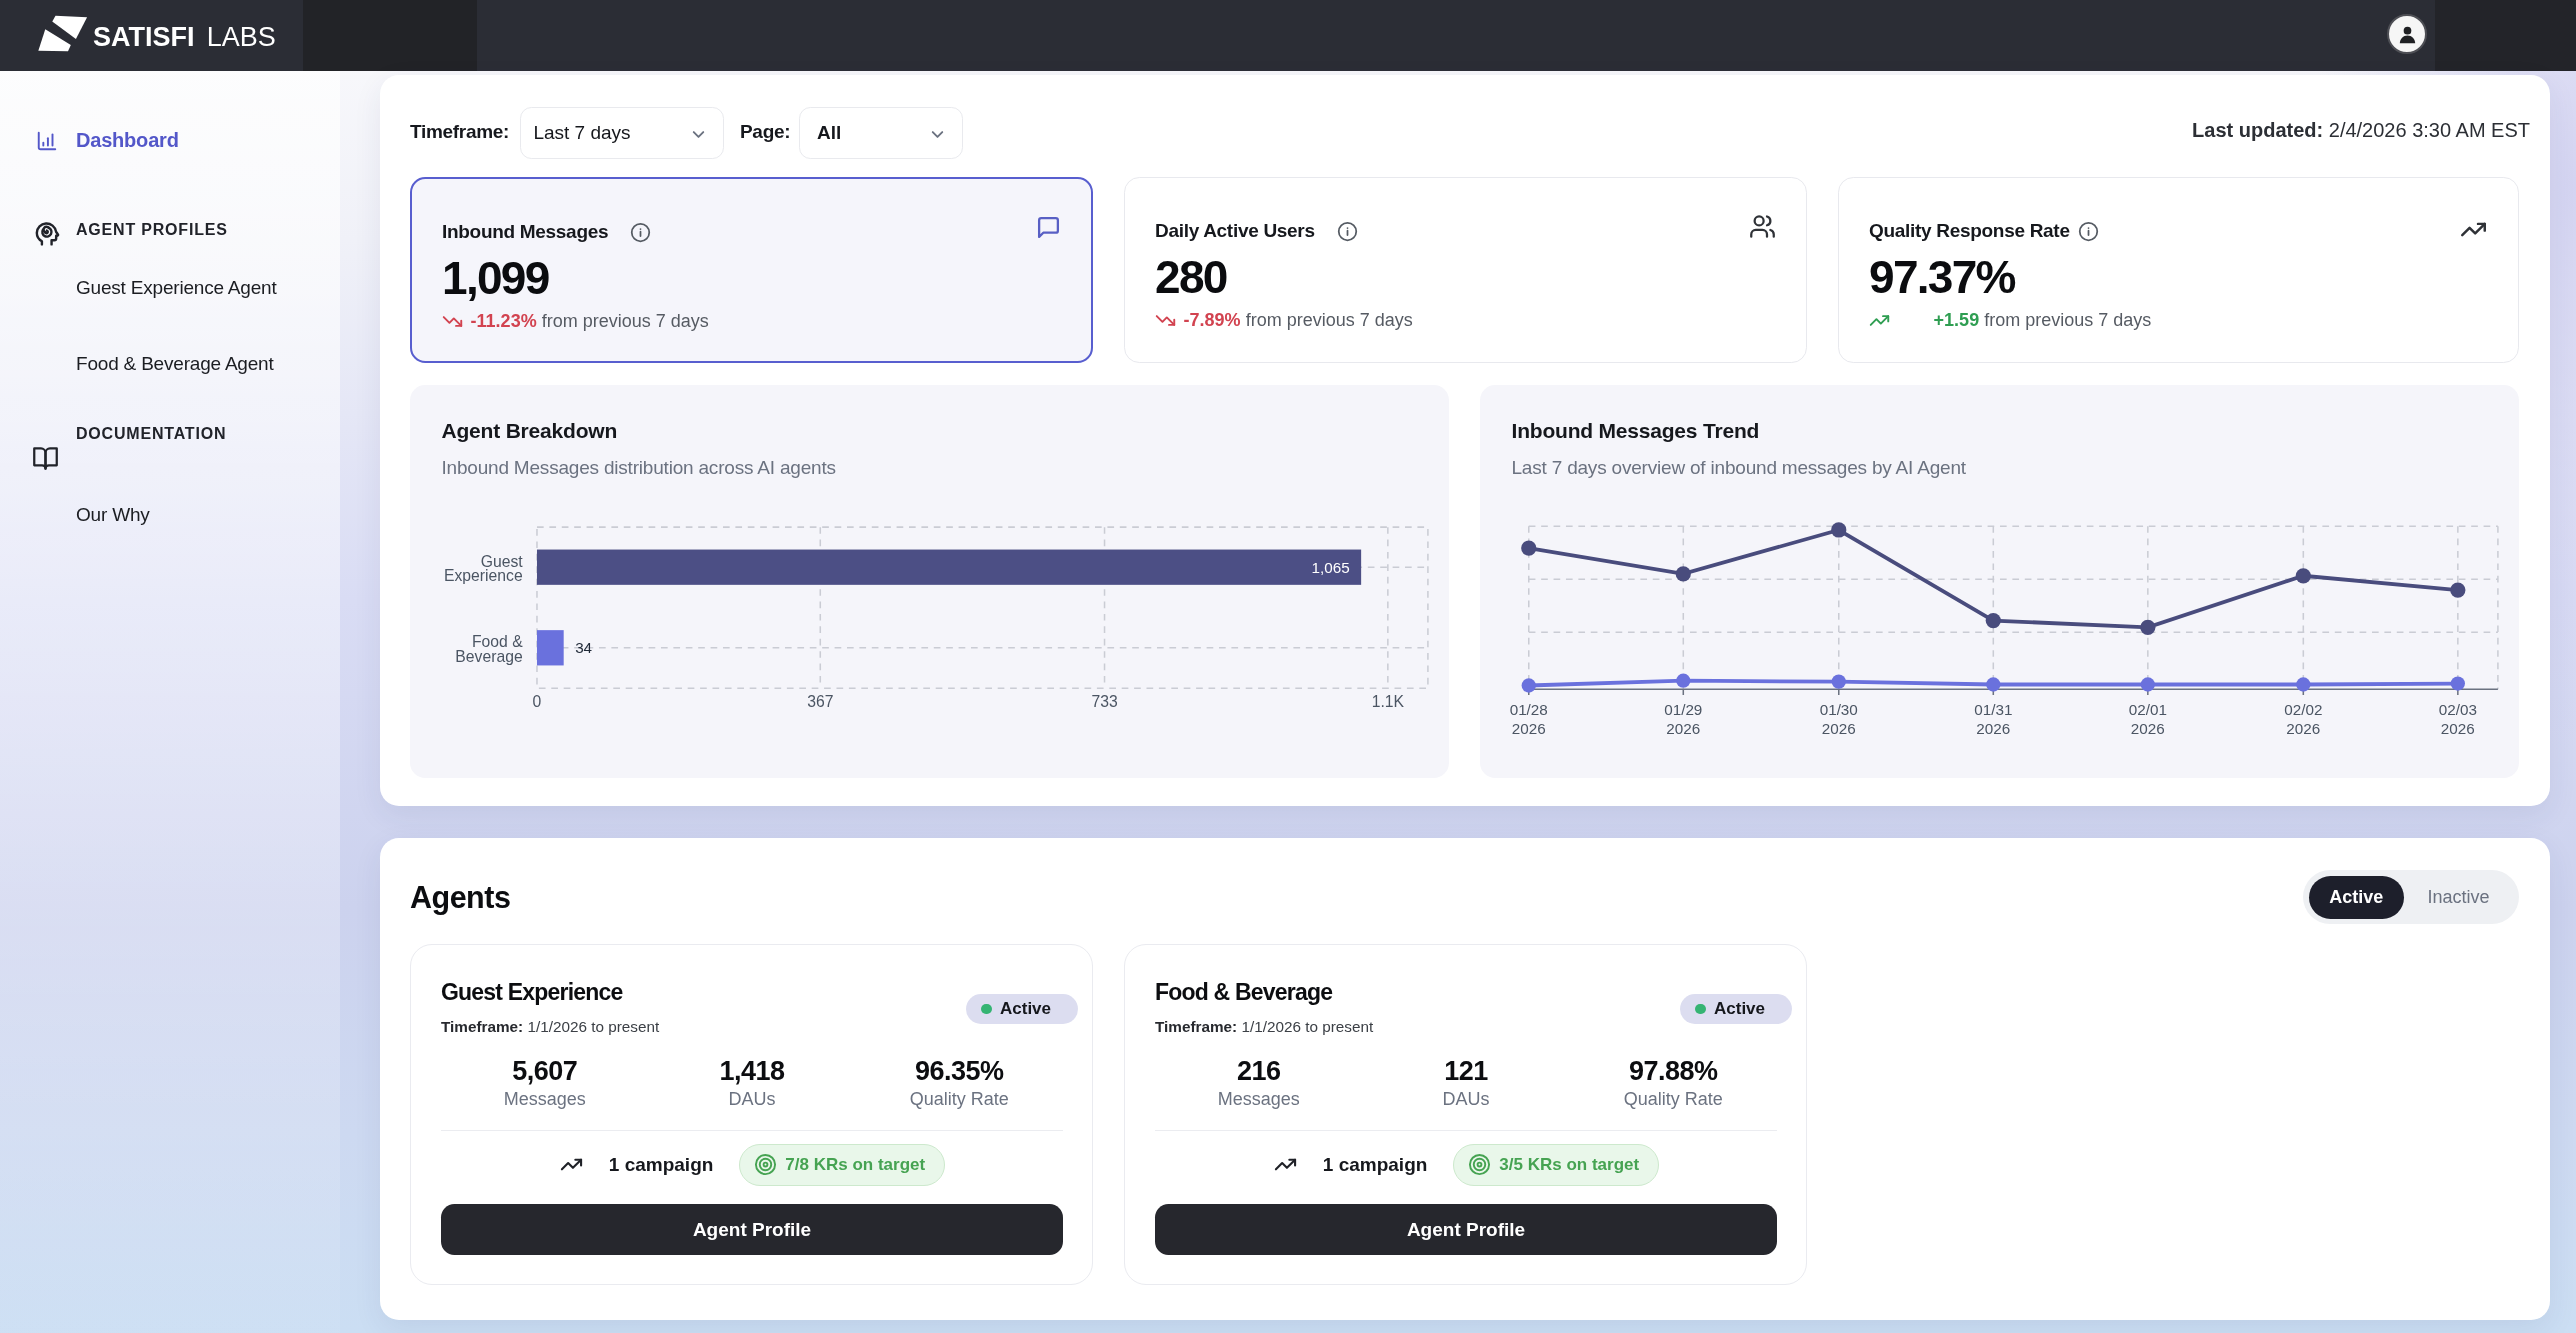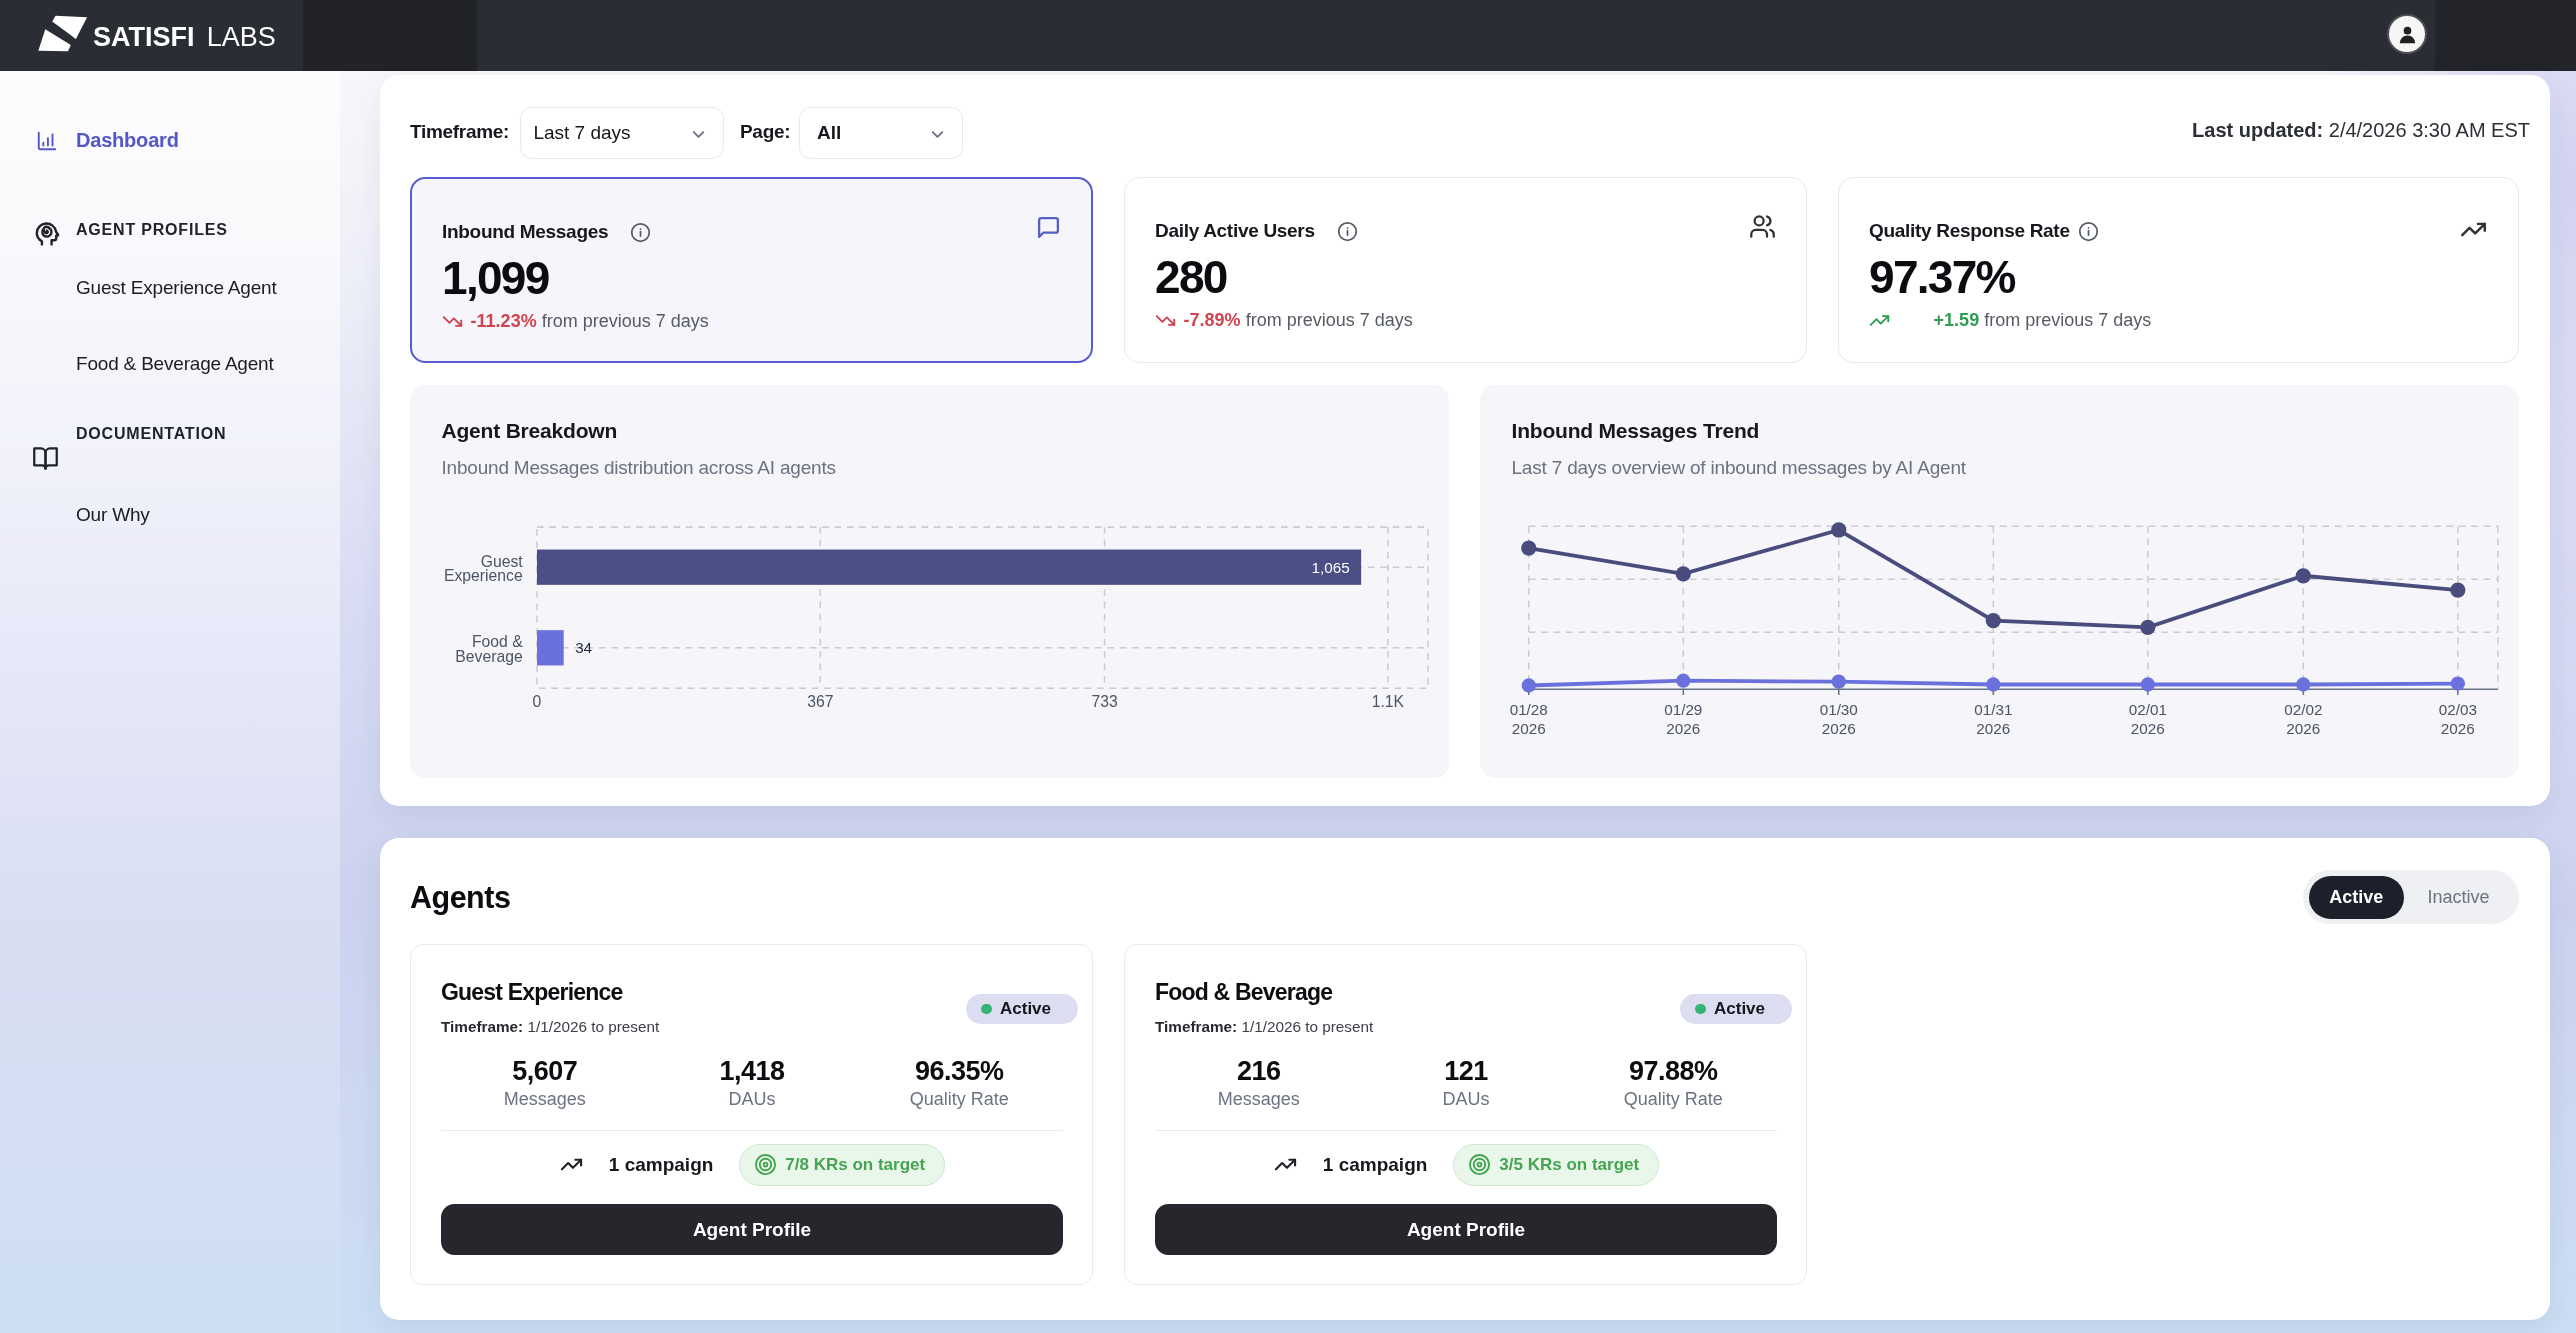--- a/index.html
+++ b/index.html
@@ -41,21 +41,21 @@
   
   .panel { position:absolute; top:385px; width:1039px; height:393px; background:#f5f5fa; border-radius:15.3px; }
   .panel .pt { position:absolute; left:31.5px; top:34px; font-size:21px; font-weight:700; color:#16181d; letter-spacing:-0.2px; }
   .panel .ps { position:absolute; left:31.5px; top:72px; font-size:19px; color:#6b7280; letter-spacing:-0.2px; }
   
   #agents-h { left:410px; top:880px; font-size:30.5px; font-weight:700; color:#0c0d10; letter-spacing:-0.5px; }
   #toggle { left:2303px; top:870px; width:216px; height:54px; background:#eef0f3; border-radius:28px; }
   #toggle .on { position:absolute; left:5.7px; top:5.7px; width:95px; height:43px; background:#1d1f2b; border-radius:22px;
      color:#fff; font-size:18px; font-weight:700; text-align:center; line-height:43px; }
   #toggle .off { position:absolute; left:101px; top:0; width:109px; height:54px; color:#6b7280; font-size:18px; text-align:center; line-height:54px; }
-  .acard { position:absolute; top:944px; width:683px; height:341px; background:#fff; border:1.9px solid #eaebf0; border-radius:13px; }
+  .acard { position:absolute; top:944px; width:683px; height:341px; background:#fff; border:1.9px solid #eaebf0; border-radius:22px; }
   .acard .at { position:absolute; left:30px; top:34px; font-size:23px; font-weight:700; color:#0c0d10; letter-spacing:-0.8px; }
   .acard .badge { position:absolute; left:555px; top:49px; width:112px; height:30px; background:#dcddf0; border-radius:15.3px; }
   .badge .dot { position:absolute; left:15.3px; top:9.5px; width:10.5px; height:10.5px; border-radius:50%; background:#35b473; }
   .badge .bt { position:absolute; left:34px; top:0; line-height:29px; font-size:17px; font-weight:700; color:#15171c; }
   .acard .tf { position:absolute; left:30px; top:73px; font-size:15.3px; color:#3c4046; }
   .acard .tf b { color:#27292e; }
   .stat3 { position:absolute; left:30px; top:111px; width:622px; display:flex; }
   .stat3 > div { flex:1; text-align:center; }
   .stat3 .n { font-size:27px; font-weight:700; color:#0c0d10; line-height:30.5px; letter-spacing:-0.5px; }
   .stat3 .l { font-size:18px; color:#6b7280; margin-top:2.9px; }

